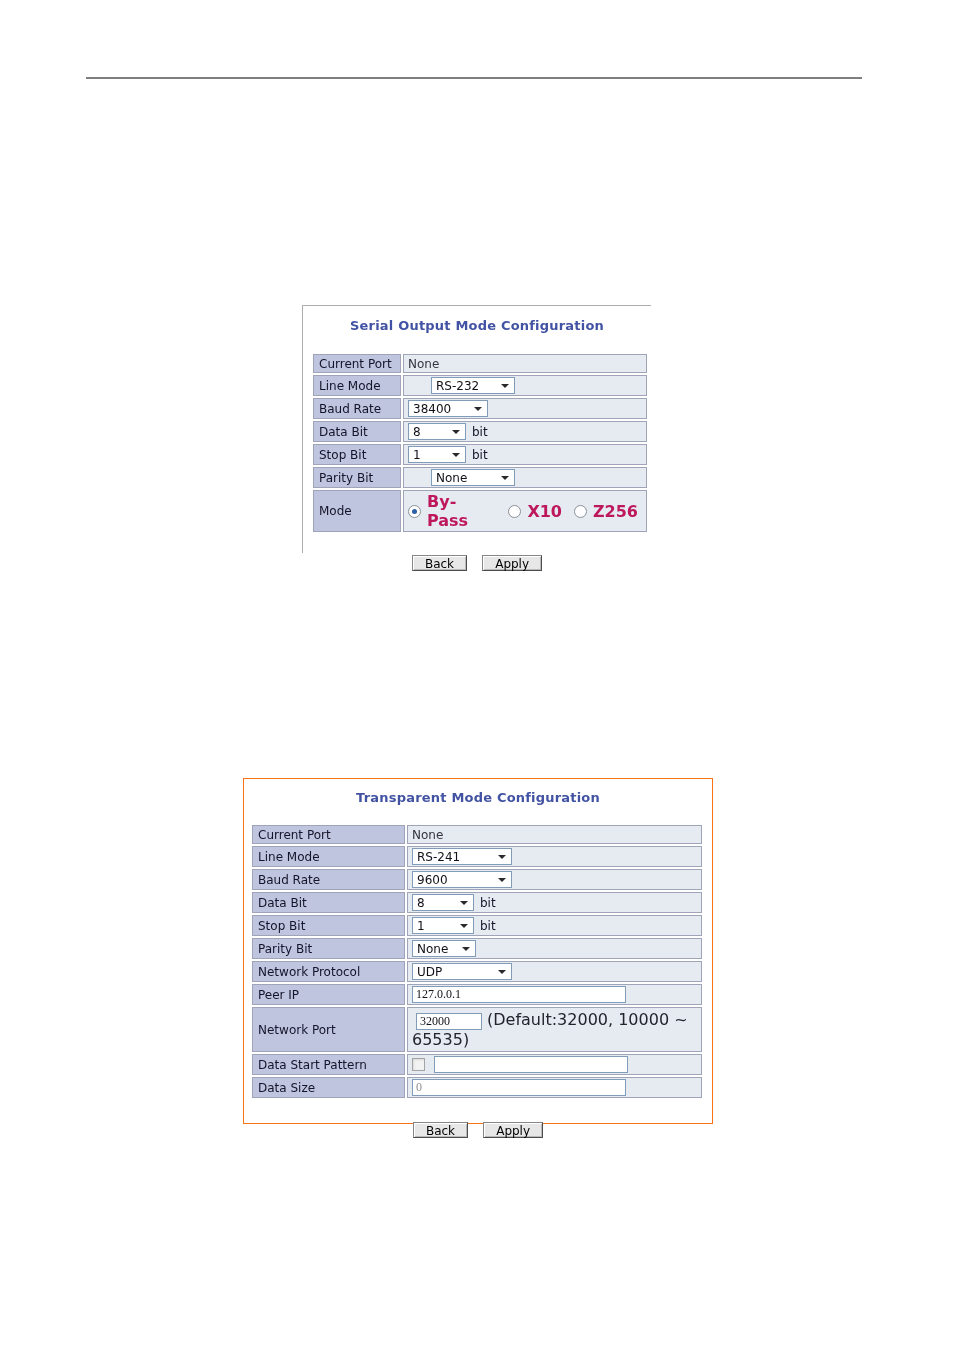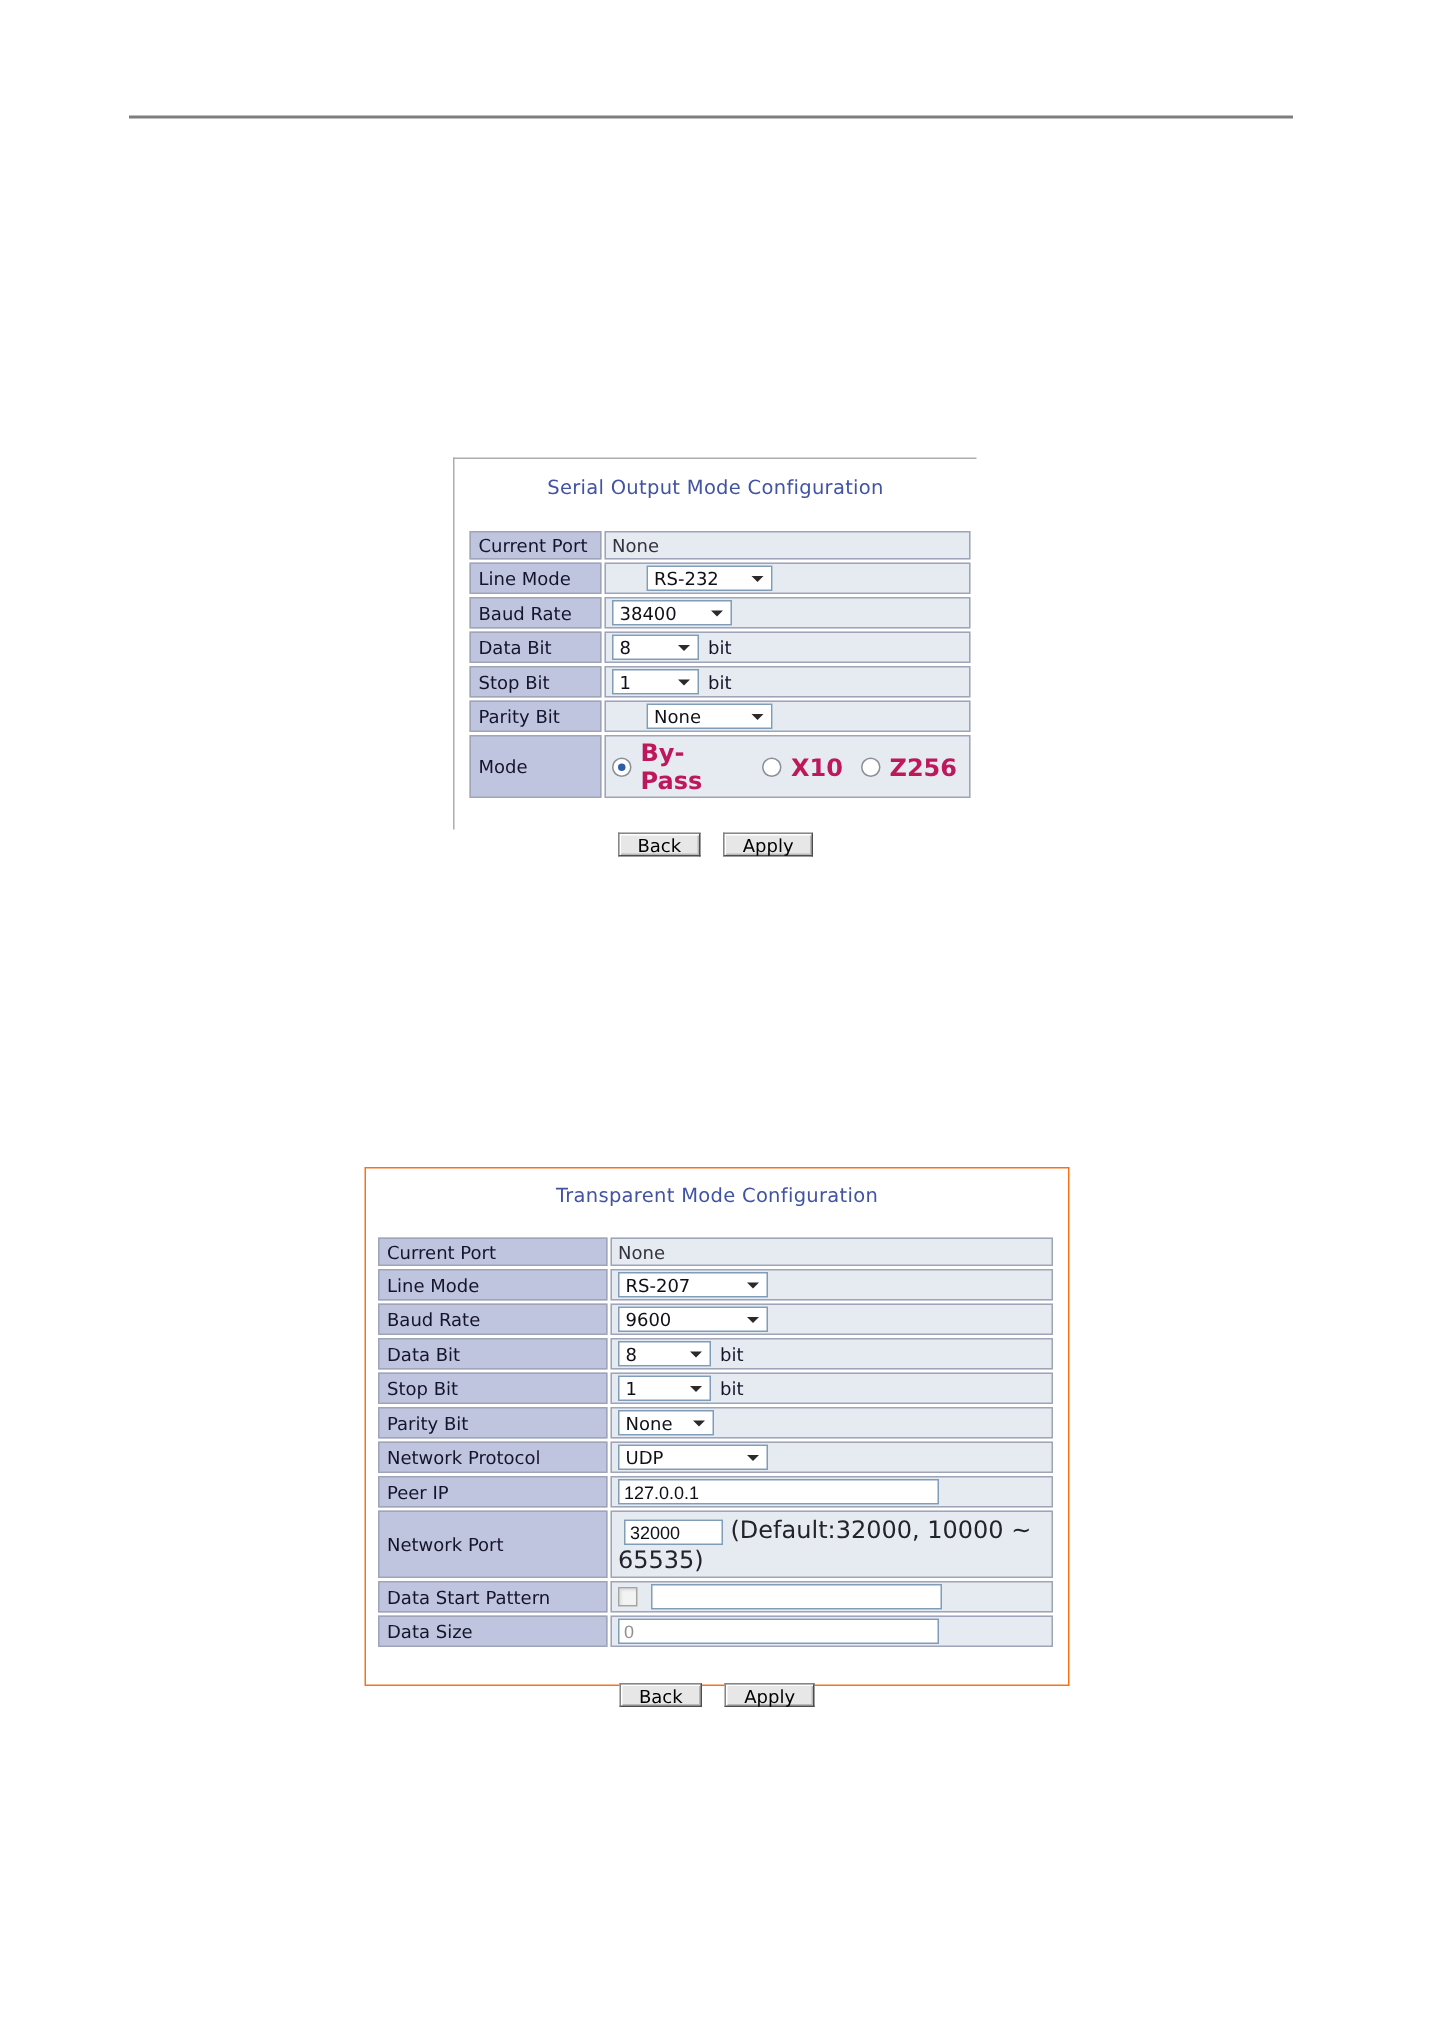--- a/index.html
+++ b/index.html
@@ -9,21 +9,21 @@
 
   .top-rule { position:absolute; left:86px; top:77px; width:776px; height:2px; background:#7e7e7e; }
 
   
   .shot-box { position:absolute; background:#ffffff; }
   #serial-box { left:302px; top:305px; width:349px; height:248px;
                 border-top:1px solid #adadad; border-left:1px solid #adadad; }
   #transparent-box { left:243px; top:778px; width:470px; height:346px;
                      border:1px solid #f97316; }
 
-  .form-title { text-align:center; font-weight:normal; font-size:13px; color:#4253a4; letter-spacing:0.2px; }
+  .form-title { text-align:center; font-weight:bold; font-size:13px; color:#4253a4; letter-spacing:0.2px; }
   #serial-box .form-title { margin-top:12px; }
   #transparent-box .form-title { margin-top:11px; }
 
   
   table.cfg { border-collapse:separate; border-spacing:2px; background:#ffffff; }
   #serial-box table.cfg { margin:19px 0 0 8px; width:338px; }
   #transparent-box table.cfg { margin:18px 0 0 6px; width:454px; }
 
   table.cfg td { border:1px solid #9fa4b8; font-size:12px; vertical-align:middle; }
   td.lbl { background:#bfc5de; color:#14142a; padding:1px 2px 1px 5px; height:19px; }
@@ -36,21 +36,21 @@
   .sel { display:inline-flex; align-items:center; justify-content:space-between;
          background:#ffffff; border:1px solid #7f9db9; height:17px;
          padding:0 5px 0 4px; font-size:12px; color:#101018; vertical-align:middle; cursor:default; }
   .sel .arr { width:0; height:0; border-left:4px solid transparent; border-right:4px solid transparent;
               border-top:4px solid #2a2a2a; margin-left:6px; flex:none; }
   .w84{width:84px;margin-left:23px;} .w80{width:80px;} .w58{width:58px;} .w62{width:62px;} .w64{width:64px;} .w100{width:100px;}
 
   .unit { font-size:12px; color:#14142a; margin-left:6px; vertical-align:middle; }
 
   
-  .txt { height:17px; border:1px solid #7f9db9; background:#ffffff; font-family:Liberation Sans, sans-serif;
+  .txt { height:17px; border:1px solid #7f9db9; background:#ffffff; font-family:Liberation Serif, serif;
          font-size:12px; color:#101018; padding:0 3px; vertical-align:middle; }
   .txt.grey { color:#8f8f8f; }
   .w214{width:214px;} .w66{width:66px;} .w194{width:194px;}
 
   .hint { font-size:16px; color:#23232e; margin-left:5px; }
 
   
   .radio-group { display:flex; align-items:center; gap:6px; }
   .radio { display:inline-flex; align-items:center; justify-content:center; width:13px; height:13px;
            border-radius:50%; border:1px solid #8a8f99; background:#ffffff; flex:none; }
@@ -159,21 +159,21 @@
     <table class="cfg">
       <tbody>
           <tr>
         <td class="lbl">Current Port</td>
         <td class="val">None</td>
       </tr>
       <tr>
         <td class="lbl">Line Mode</td>
         <td class="val">
           <span class="sel w100">
-            <span>RS-207</span>
+            <span>RS-241</span>
             <span class="arr"></span>
           </span>
         </td>
       </tr>
       <tr>
         <td class="lbl">Baud Rate</td>
         <td class="val">
           <span class="sel w100">
             <span>9600</span>
             <span class="arr"></span>

